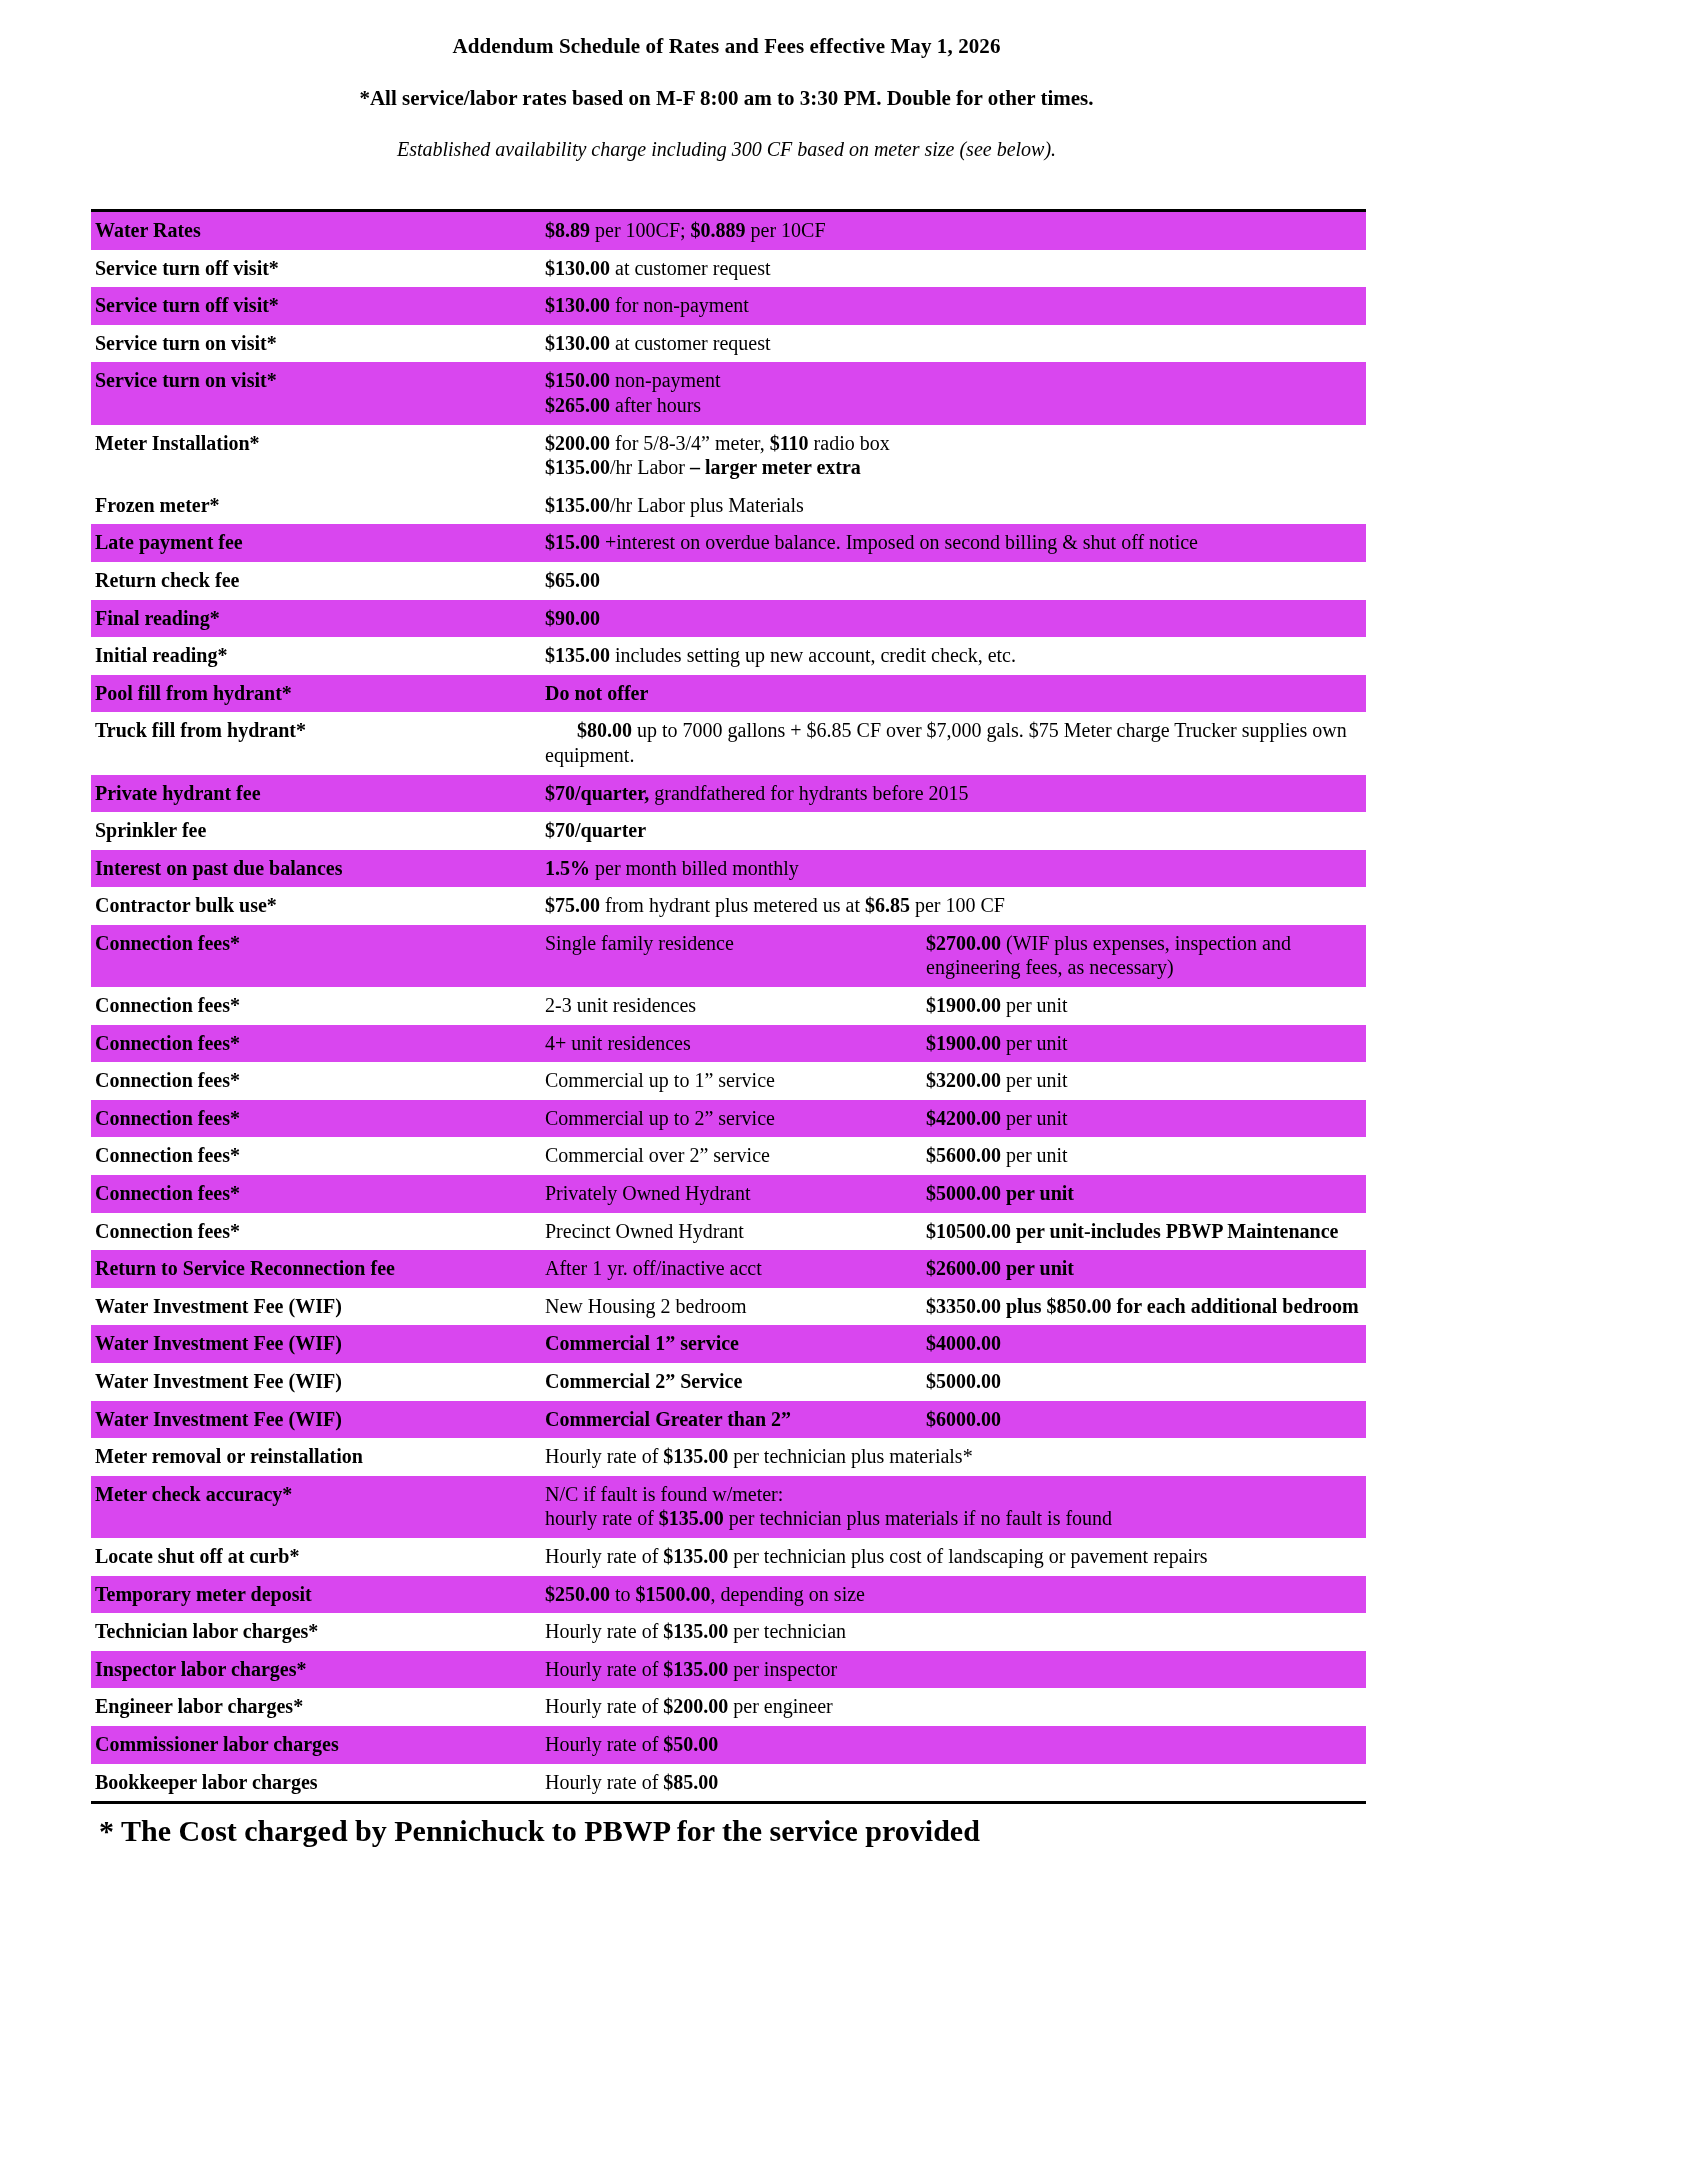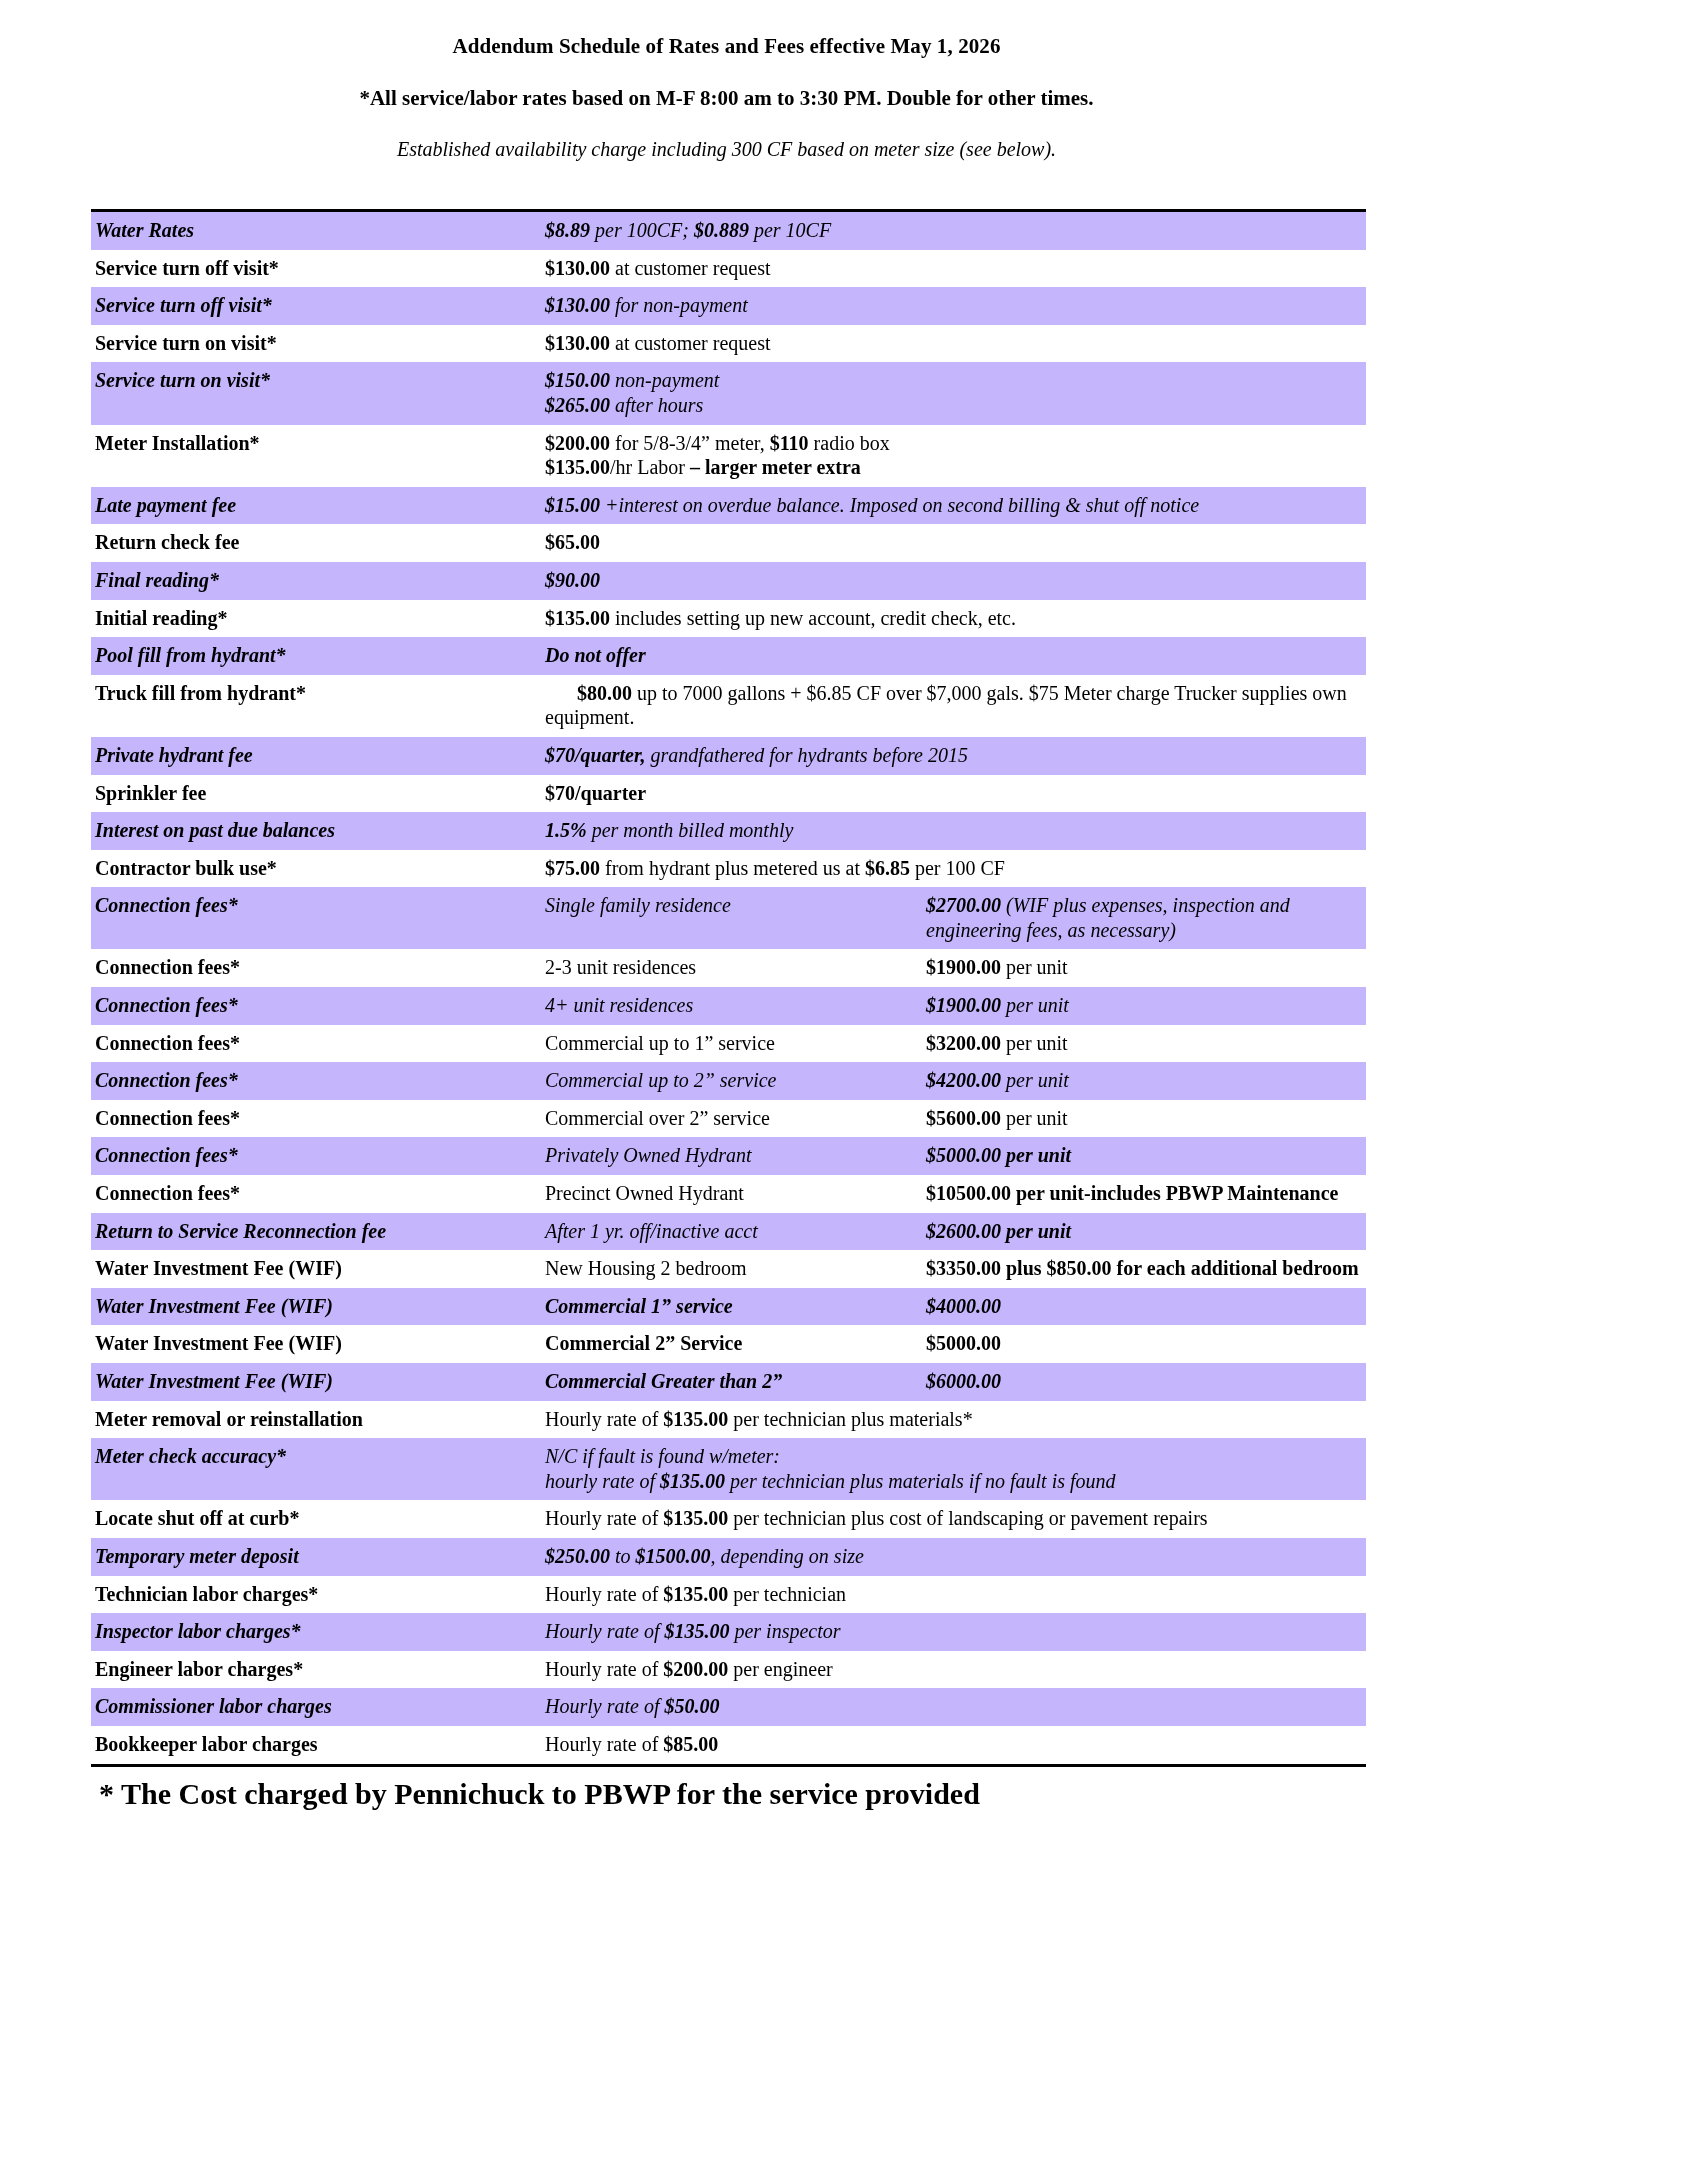--- a/index.html
+++ b/index.html
@@ -63,21 +63,21 @@
   col.c-mid   { width: 381px; }
   col.c-val   { width: auto;  }
 
   td.item {
     font-weight: bold;
     padding-left: 12px;
   }
   td.mid { font-weight: normal; }
   td.val { font-weight: normal; }
 
-  tr.shade td { background: #c4b5fd; font-style: italic; }
+  tr.shade td { background: #d946ef; }
   tr.plain td { background: #ffffff; }
 
   
   td.vcenter { vertical-align: middle; }
 
   
   tr.rule-top td { border-top: 3px solid #000; }
   tr.rule-bottom td { border-bottom: 3px solid #000; }
 
   .footnote {
@@ -138,20 +138,26 @@
               <div><span style="font-weight: bold;">$265.00</span><span> after hours</span></div>
             </td>
           </tr>
           <tr class="plain">
             <td class="item vcenter">Meter Installation*</td>
             <td class="val vcenter" colspan="2">
               <div><span style="font-weight: bold;">$200.00</span><span> for 5/8-3/4” meter, </span><span style="font-weight: bold;">$110</span><span> radio box</span></div>
               <div><span style="font-weight: bold;">$135.00</span><span>/hr Labor </span><span style="font-weight: bold;">– larger meter extra</span></div>
             </td>
           </tr>
+          <tr class="plain">
+            <td class="item vcenter">Frozen meter*</td>
+            <td class="val vcenter" colspan="2">
+              <div><span style="font-weight: bold;">$135.00</span><span>/hr Labor plus Materials</span></div>
+            </td>
+          </tr>
           <tr class="shade">
             <td class="item vcenter">Late payment fee</td>
             <td class="val vcenter" colspan="2">
               <div><span style="font-weight: bold;">$15.00</span><span> +interest on overdue balance. Imposed on second billing &amp; shut off notice</span></div>
             </td>
           </tr>
           <tr class="plain">
             <td class="item vcenter">Return check fee</td>
             <td class="val vcenter" colspan="2">
               <div><span style="font-weight: bold;">$65.00</span></div>

